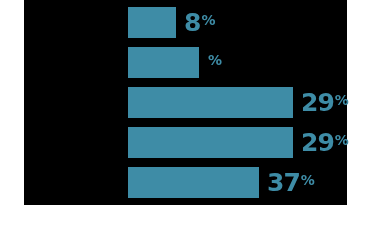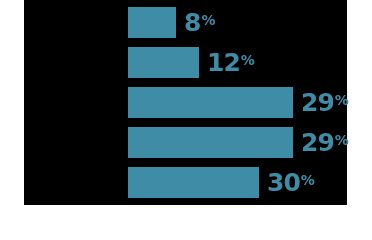--- a/index.html
+++ b/index.html
@@ -81,21 +81,20 @@
       <div class="bar" style="left: 128px; width: 48px; height: 31px; background: rgb(62, 140, 166);"></div>
       <div class="bar-label" style="left: 184px; height: 31px; color: rgb(62, 140, 166);">
         <span class="num">8</span>
         <span class="pct">%</span>
       </div>
     </div>
 
     <div class="bar-row" style="top: 47px; height: 31px;">
       <div class="bar" style="left: 128px; width: 71px; height: 31px; background: rgb(62, 140, 166);"></div>
       <div class="bar-label" style="left: 207px; height: 31px; color: rgb(62, 140, 166);">
-        <span class="num">12</span>
         <span class="pct">%</span>
       </div>
     </div>
 
     <div class="bar-row" style="top: 87px; height: 31px;">
       <div class="bar" style="left: 128px; width: 165px; height: 31px; background: rgb(62, 140, 166);"></div>
       <div class="bar-label" style="left: 301px; height: 31px; color: rgb(62, 140, 166);">
         <span class="num">29</span>
         <span class="pct">%</span>
       </div>
@@ -105,19 +104,19 @@
       <div class="bar" style="left: 128px; width: 165px; height: 31px; background: rgb(62, 140, 166);"></div>
       <div class="bar-label" style="left: 301px; height: 31px; color: rgb(62, 140, 166);">
         <span class="num">29</span>
         <span class="pct">%</span>
       </div>
     </div>
 
     <div class="bar-row" style="top: 167px; height: 31px;">
       <div class="bar" style="left: 128px; width: 131px; height: 31px; background: rgb(62, 140, 166);"></div>
       <div class="bar-label" style="left: 267px; height: 31px; color: rgb(62, 140, 166);">
-        <span class="num">30</span>
+        <span class="num">37</span>
         <span class="pct">%</span>
       </div>
     </div>
 
   </div>
 </div>
 
 </body></html>

